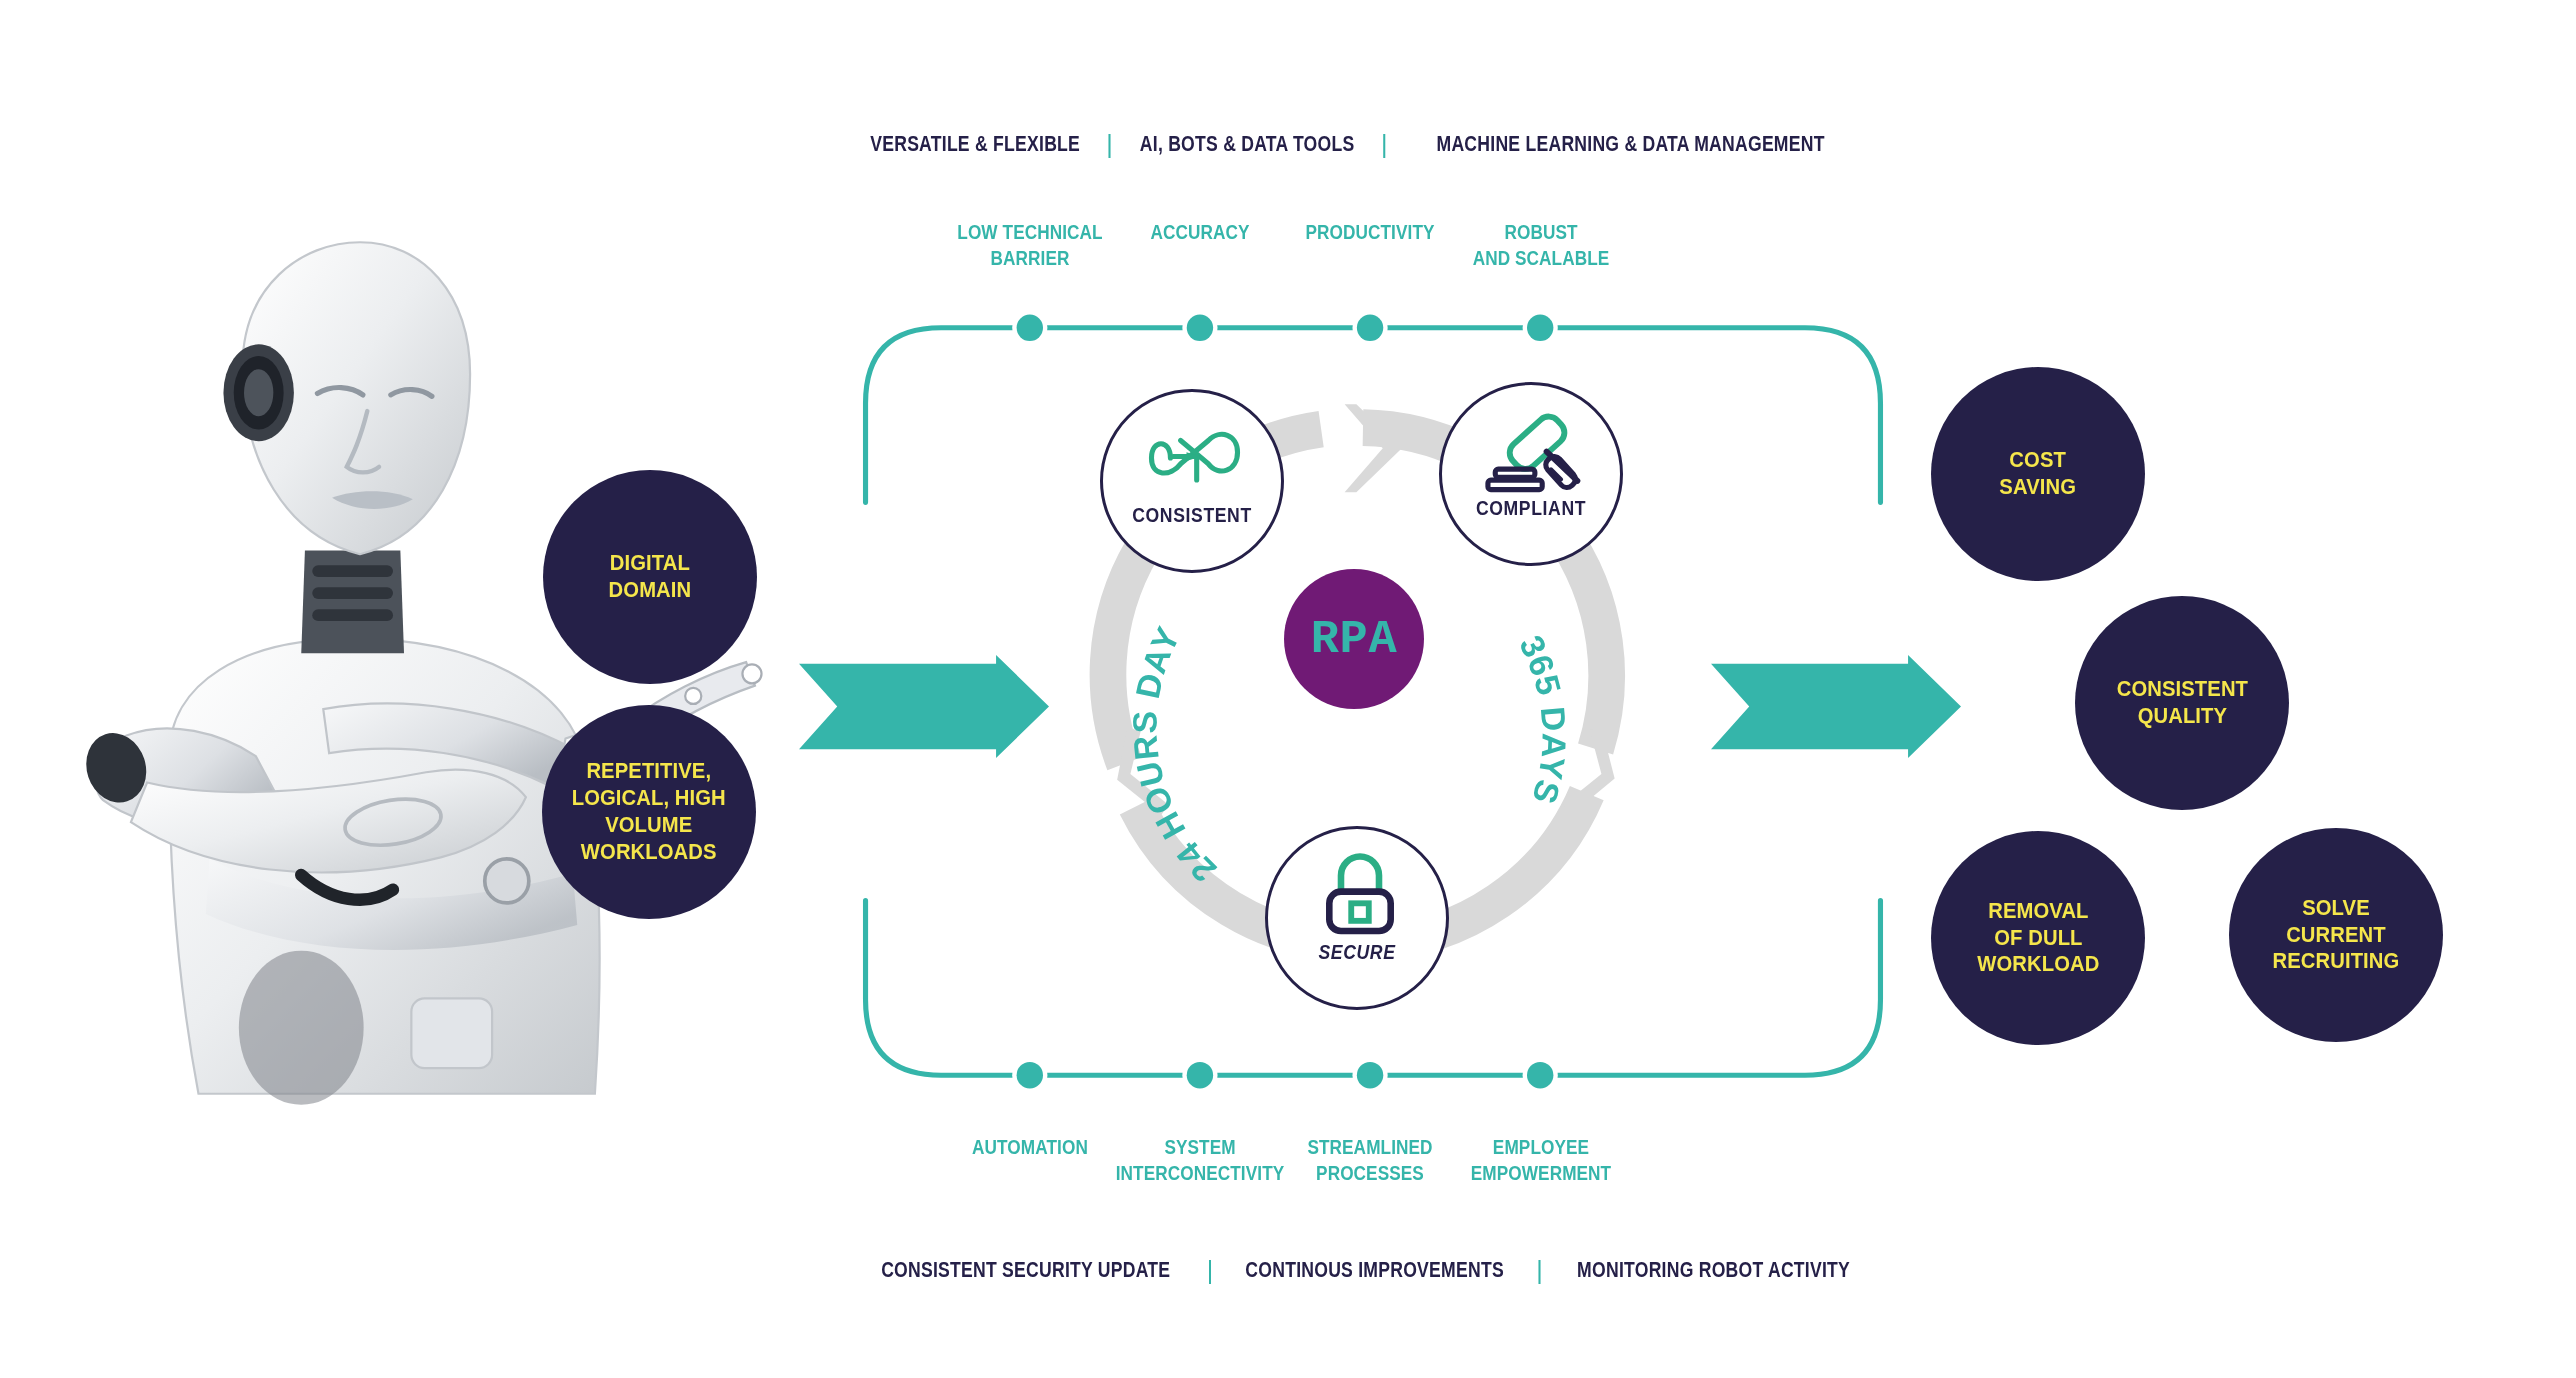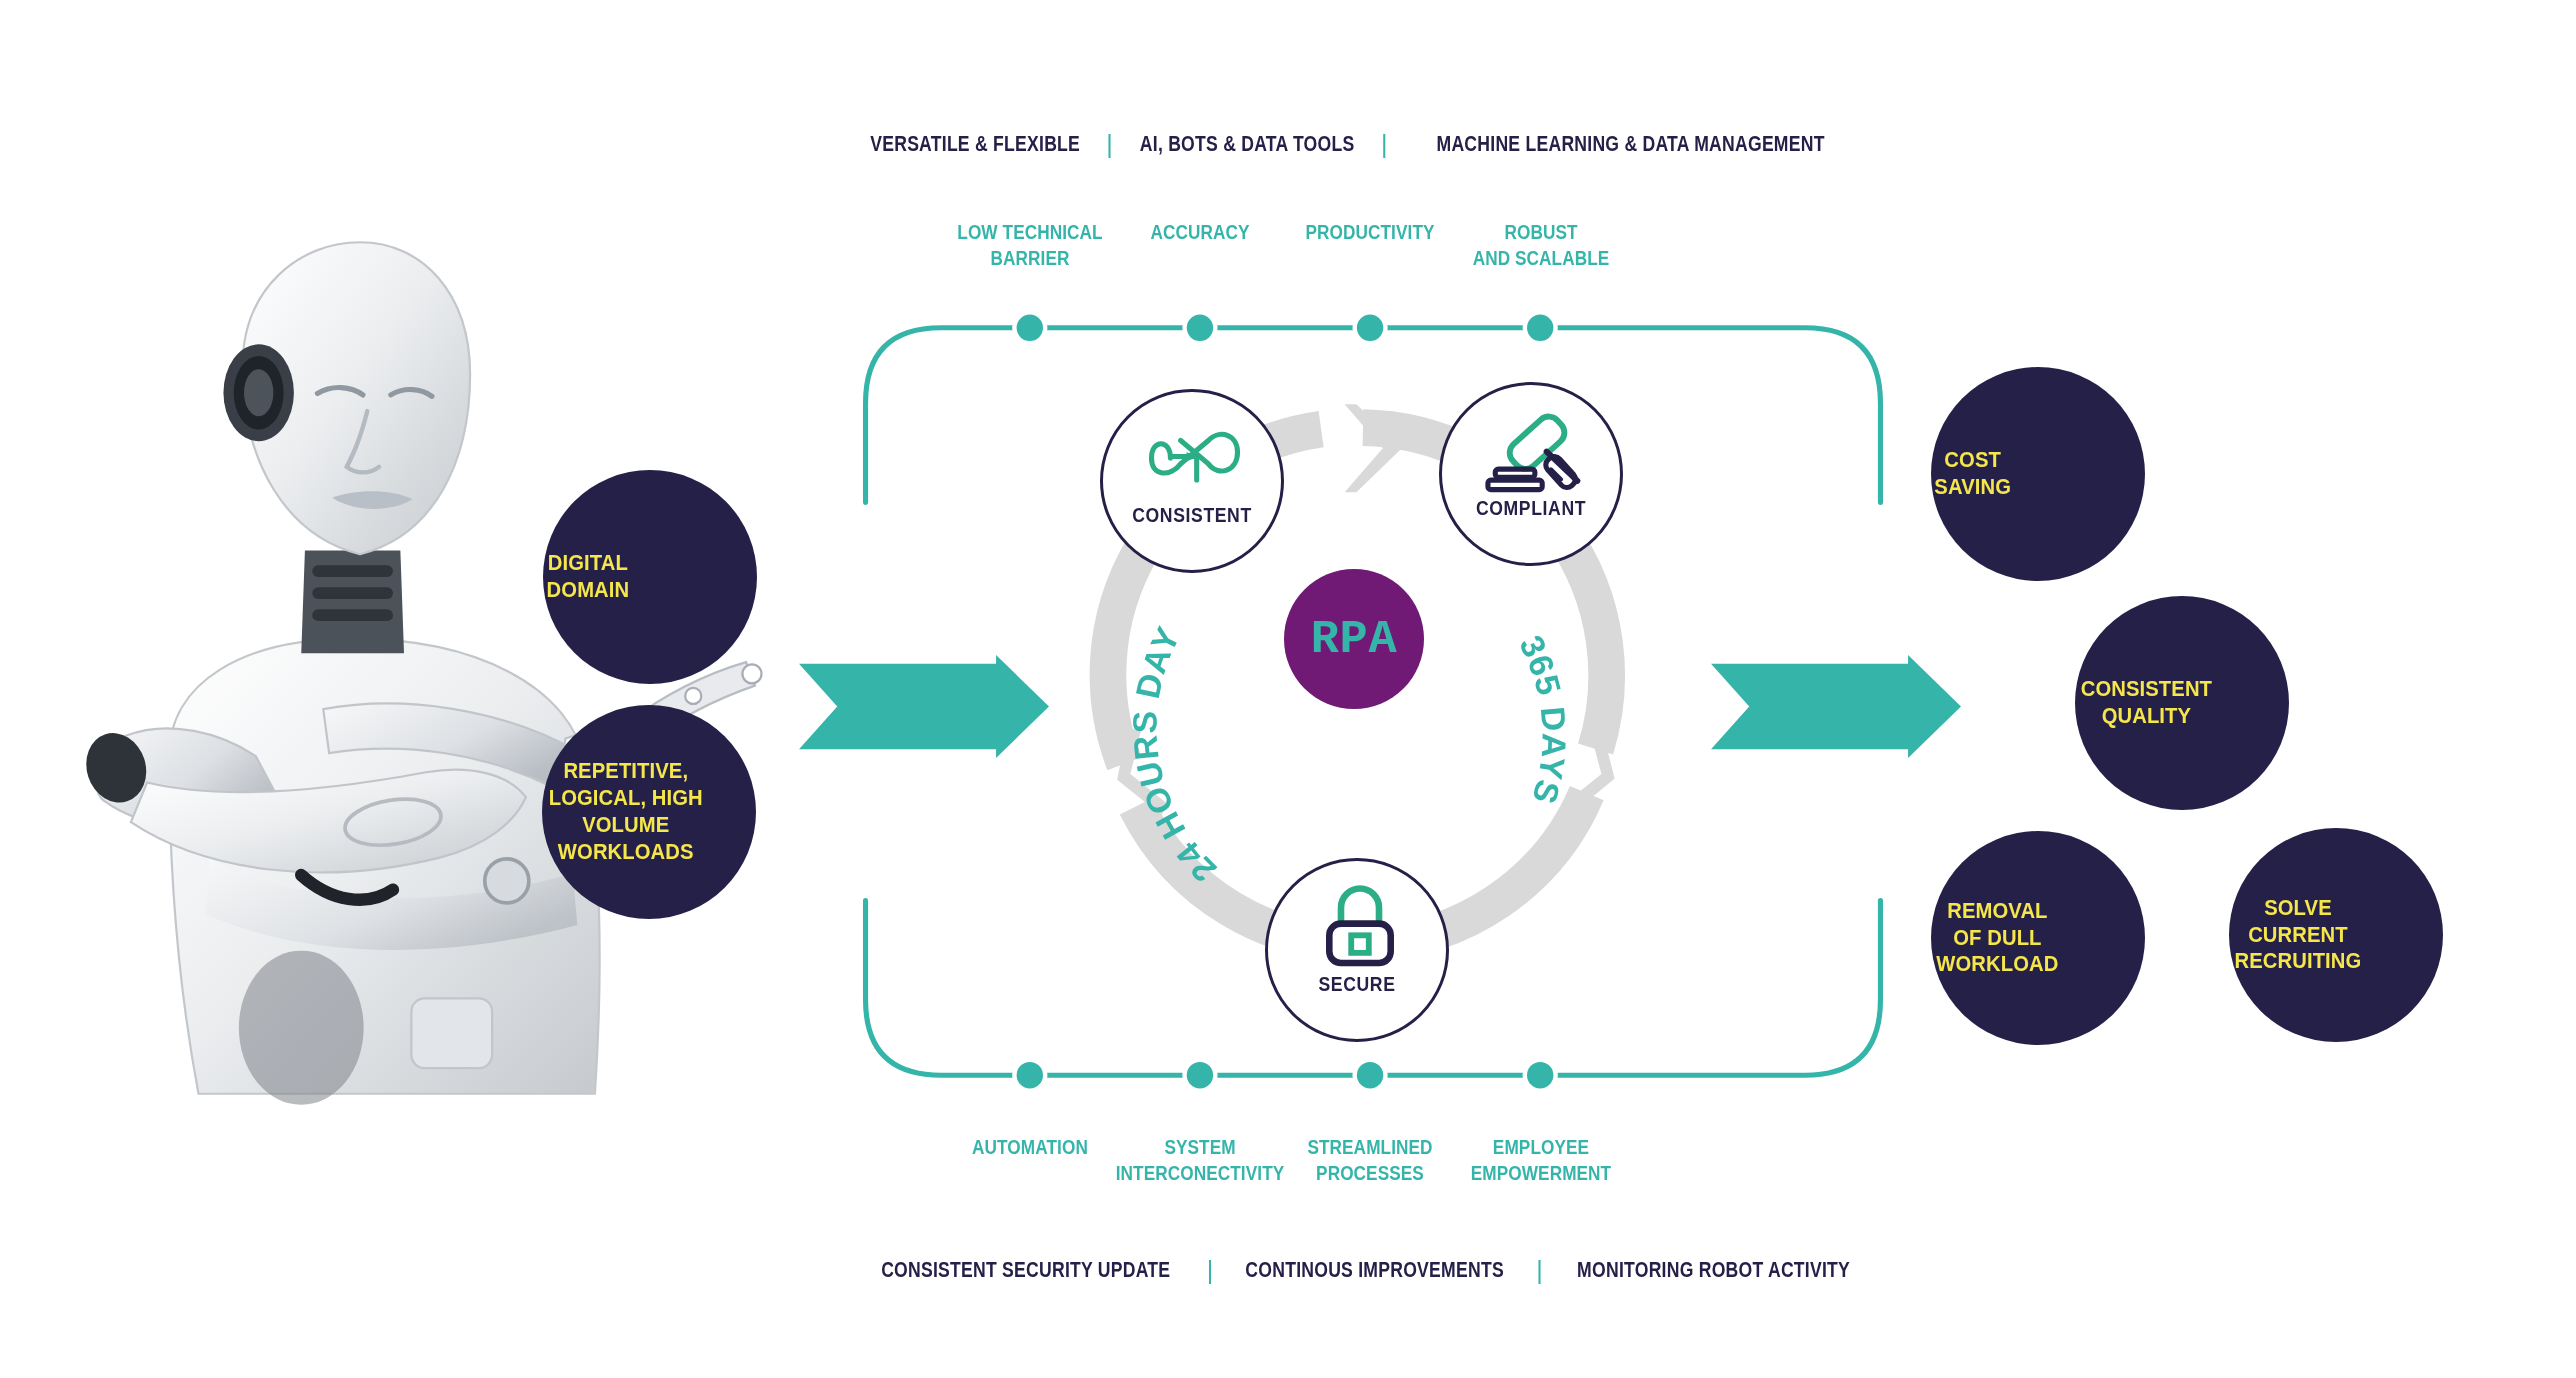--- a/index.html
+++ b/index.html
@@ -55,20 +55,21 @@
     white-space: pre-line;
   }
 
   
   .dcircle {
     position: absolute;
     border-radius: 50%;
     background: #252048;
     display: flex;
     align-items: center;
+    justify-content: center;
   }
   .dcircle span {
     color: #F5E64B;
     font-weight: 700;
     text-align: center;
     line-height: 1.22;
     white-space: pre-line;
     letter-spacing: 0.1px;
     transform: scaleX(0.92);
   }
@@ -295,21 +296,21 @@
       <rect x="30" y="26" width="82" height="40" rx="16" fill="none" stroke="#2BAE85" stroke-width="8" transform="rotate(-42 71 46)"></rect>
       <path d="M84 58 L126 98" stroke="#252048" stroke-width="8" stroke-linecap="round" fill="none"></path>
       <rect x="92" y="62" width="22" height="48" rx="10" fill="none" stroke="#252048" stroke-width="7" transform="rotate(-42 103 86)"></rect>
       <path d="M98 72 L112 86 M90 82 L104 96" stroke="#252048" stroke-width="5" stroke-linecap="round"></path>
       <rect x="14" y="82" width="54" height="11" rx="4" fill="none" stroke="#252048" stroke-width="7"></rect>
       <rect x="4" y="97" width="74" height="13" rx="4" fill="none" stroke="#252048" stroke-width="7"></rect>
     </svg>
     <div class="wlabel" style="top:112px;">COMPLIANT</div>
   </div>
 
-  <div class="wcircle" style="left:1265px; top:858px; width:184px; height:184px;">
+  <div class="wcircle" style="left:1265px; top:826px; width:184px; height:184px;font-style:italic;">
     <svg class="abs" style="left:54px; top:26.4px;" width="76" height="82" viewBox="0 0 104 112">
       <path d="M26 50 L26 28 A 26 26 0 0 1 78 28 L78 50" fill="none" stroke="#2BAE85" stroke-width="9" stroke-linecap="round"></path>
       <rect x="10" y="50" width="84" height="54" rx="16" fill="none" stroke="#252048" stroke-width="9"></rect>
       <rect x="40" y="66" width="24" height="24" fill="none" stroke="#2BAE85" stroke-width="8"></rect>
     </svg>
     <div class="wlabel" style="top:112px;">SECURE</div>
   </div>
 
   <svg class="abs" style="left:1711px; top:655px;" width="250" height="103" viewBox="0 0 340 140">
     <path d="M0 12 L268 12 L268 0 L340 70 L268 140 L268 128 L0 128 L52 70 Z" fill="#35B5AA"></path>

